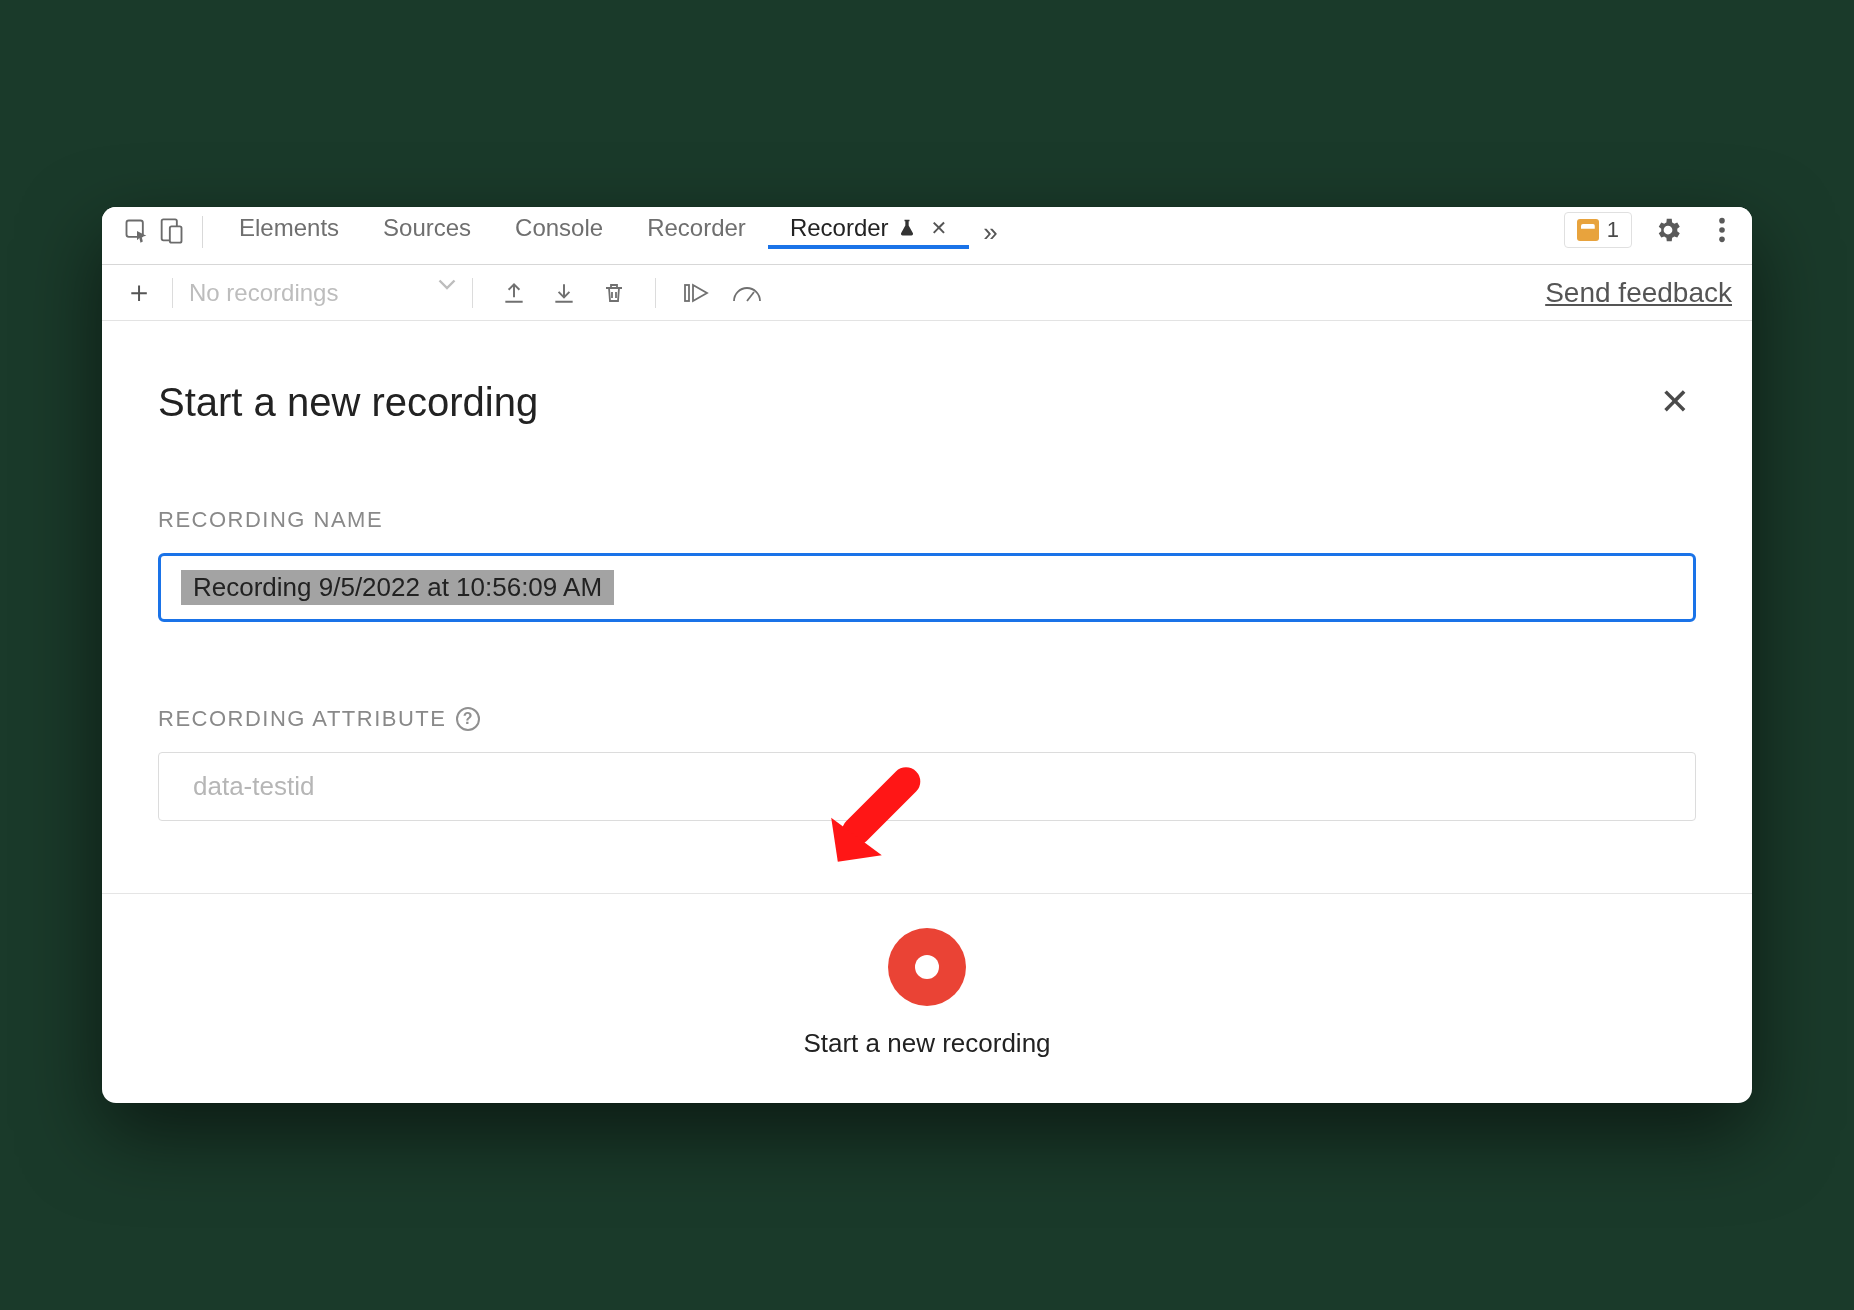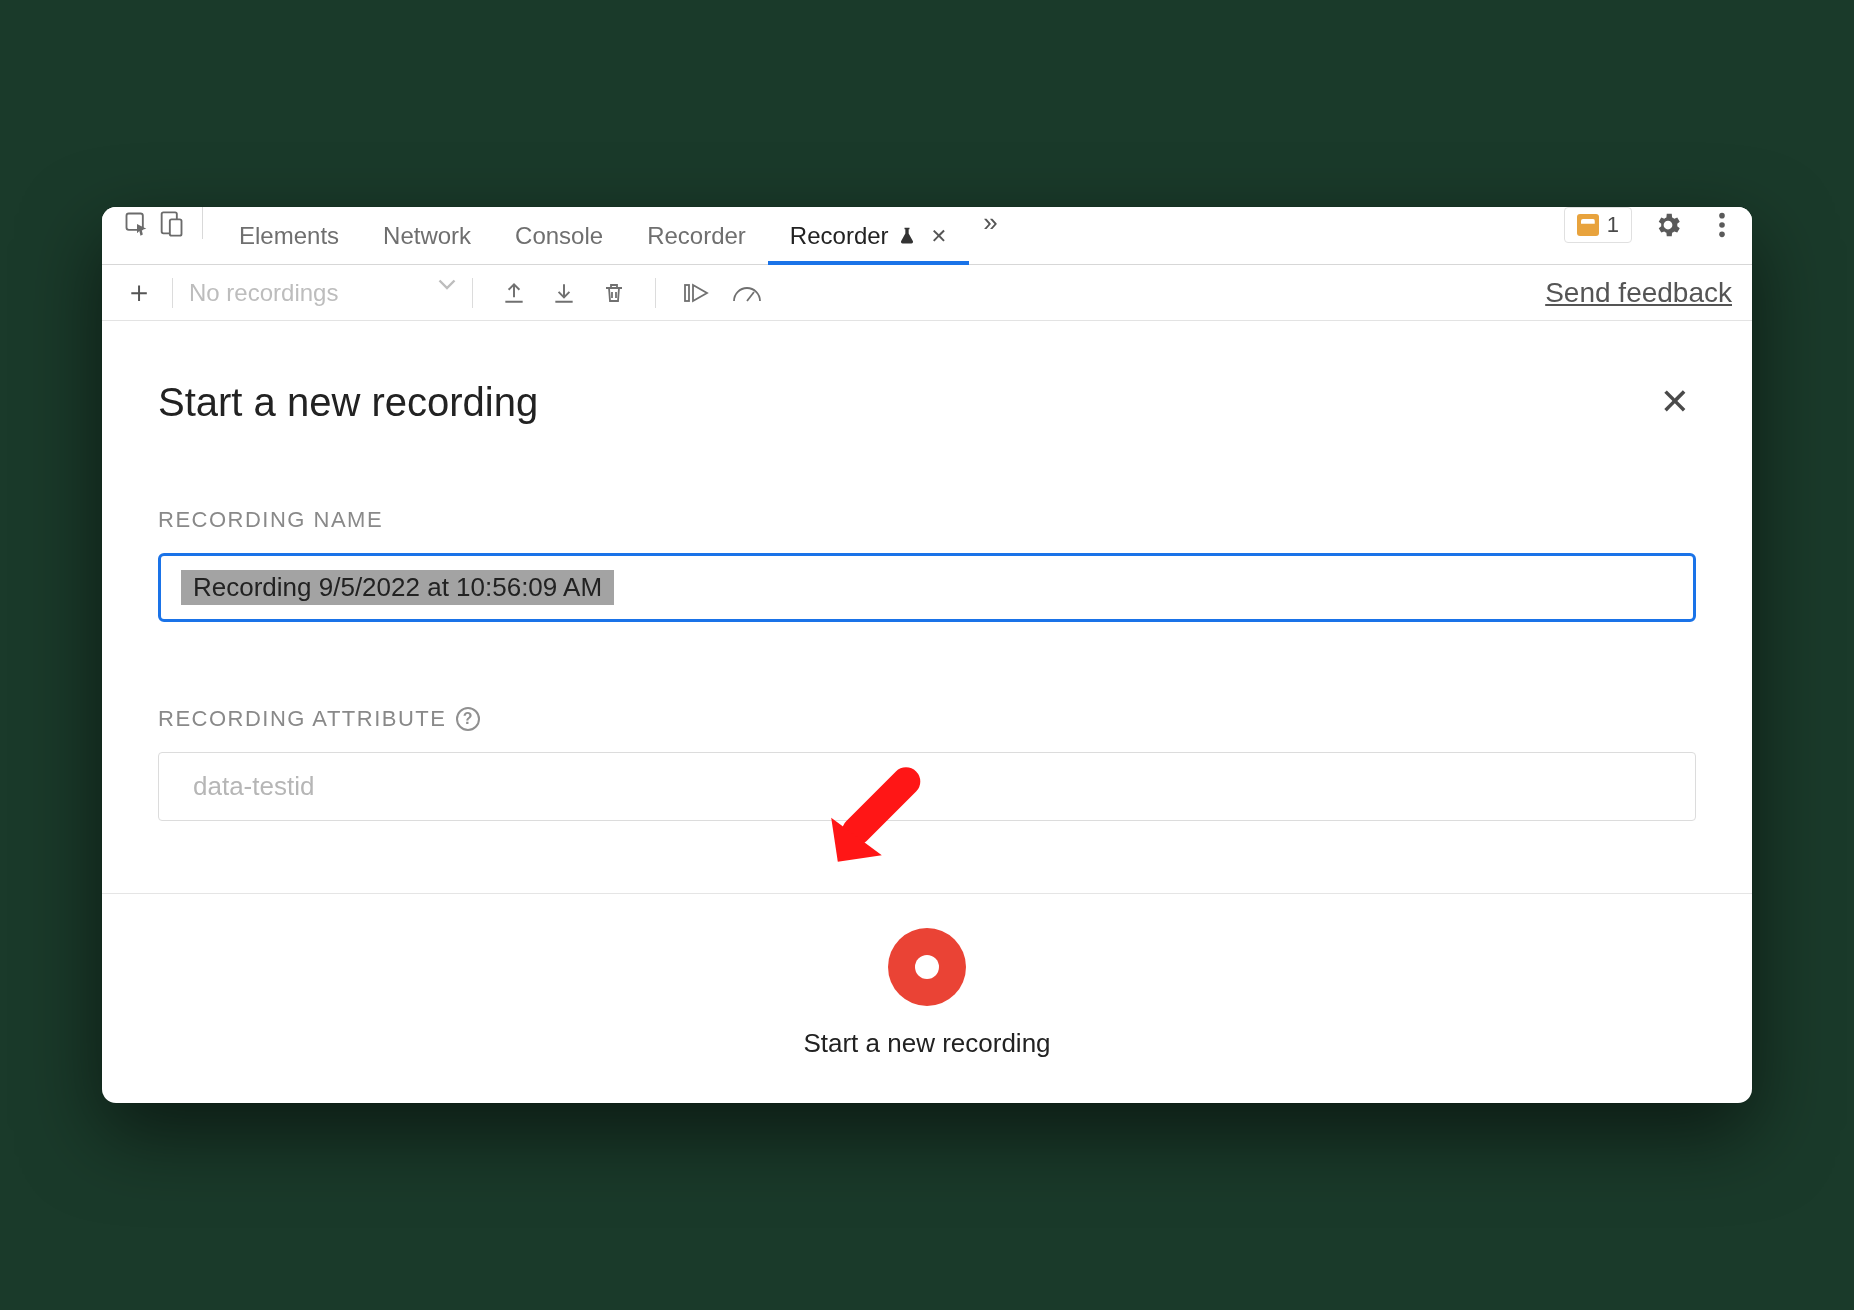--- a/index.html
+++ b/index.html
@@ -43,24 +43,24 @@
     text-align: center;
     font-size: 22px;
     font-weight: 600;
     color: #3b3b3b;
     pointer-events: none;
   }
   
   .tabstrip {
     height: 58px;
     display: flex;
-    align-items: flex-start;
+    align-items: flex-end;
     border-bottom: 1px solid #d7d7d7;
     background: #fff;
-    padding: 0 12px 0 18px;
+    padding: 0 12px 16px 18px;
   }
   .tool-icon {
     width: 34px; height: 34px;
     display: flex; align-items: center; justify-content: center;
     color: #6b6b6b;
   }
   .vsep {
     width: 1px; height: 32px; background: #d9d9d9;
     margin: 0 14px;
   }
@@ -272,21 +272,21 @@
         <rect x="4" y="2" width="13" height="18" rx="1.5"></rect>
         <rect x="11" y="8" width="10" height="14" rx="1.5" fill="#fff"></rect>
       </svg>
     </div>
     <div class="vsep"></div>
     <div class="tabs">
       <div class="tab">
           <span>Elements</span>
         </div>
       <div class="tab">
-          <span>Network</span>
+          <span>Sources</span>
         </div>
       <div class="tab">
           <span>Console</span>
         </div>
       <div class="tab">
           <span>Recorder</span>
         </div>
       <div class="tab active">
         <span>Recorder</span>
         <span>

